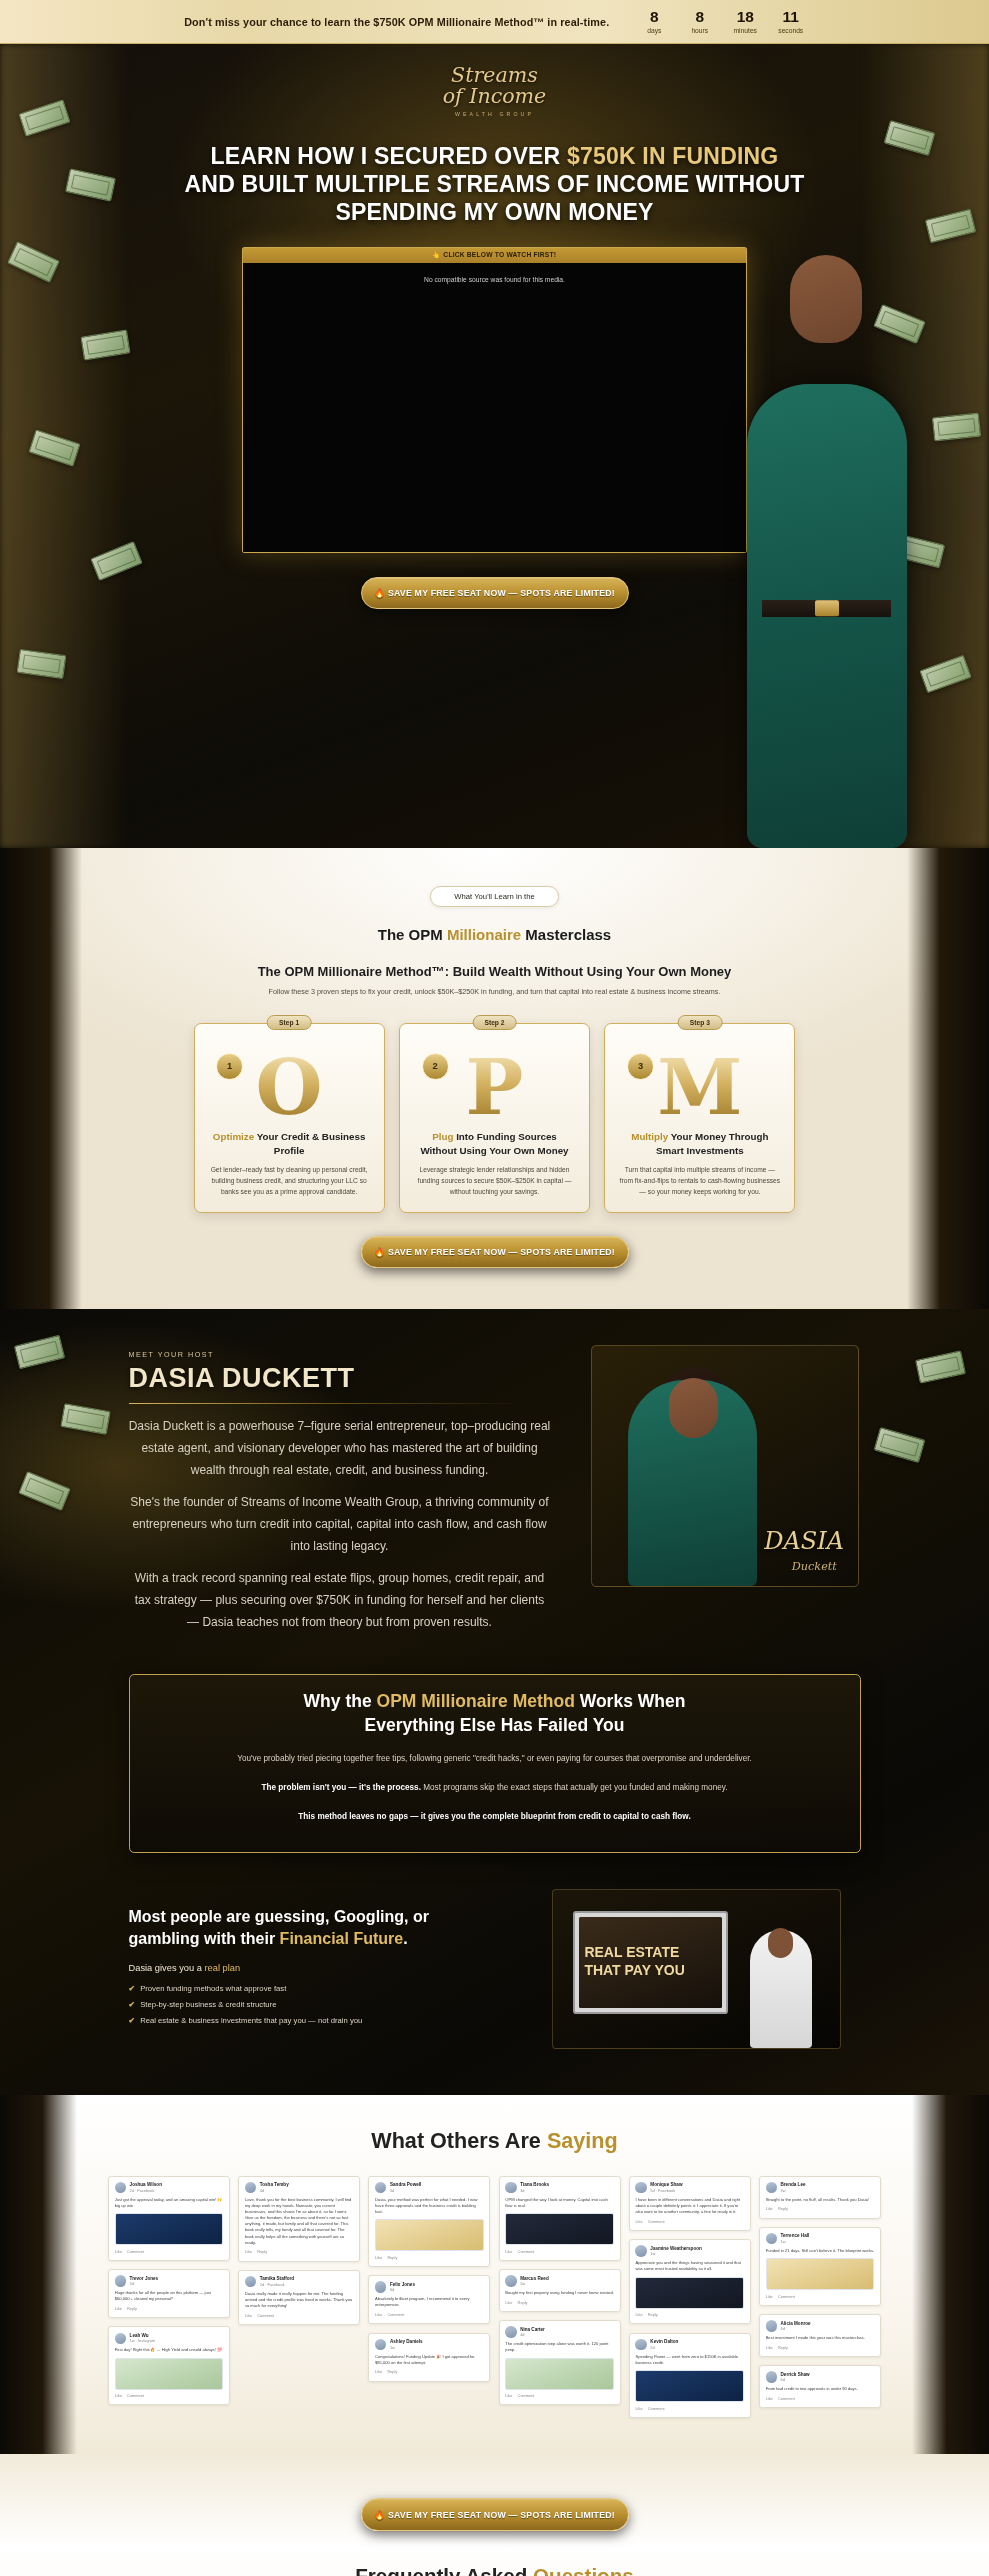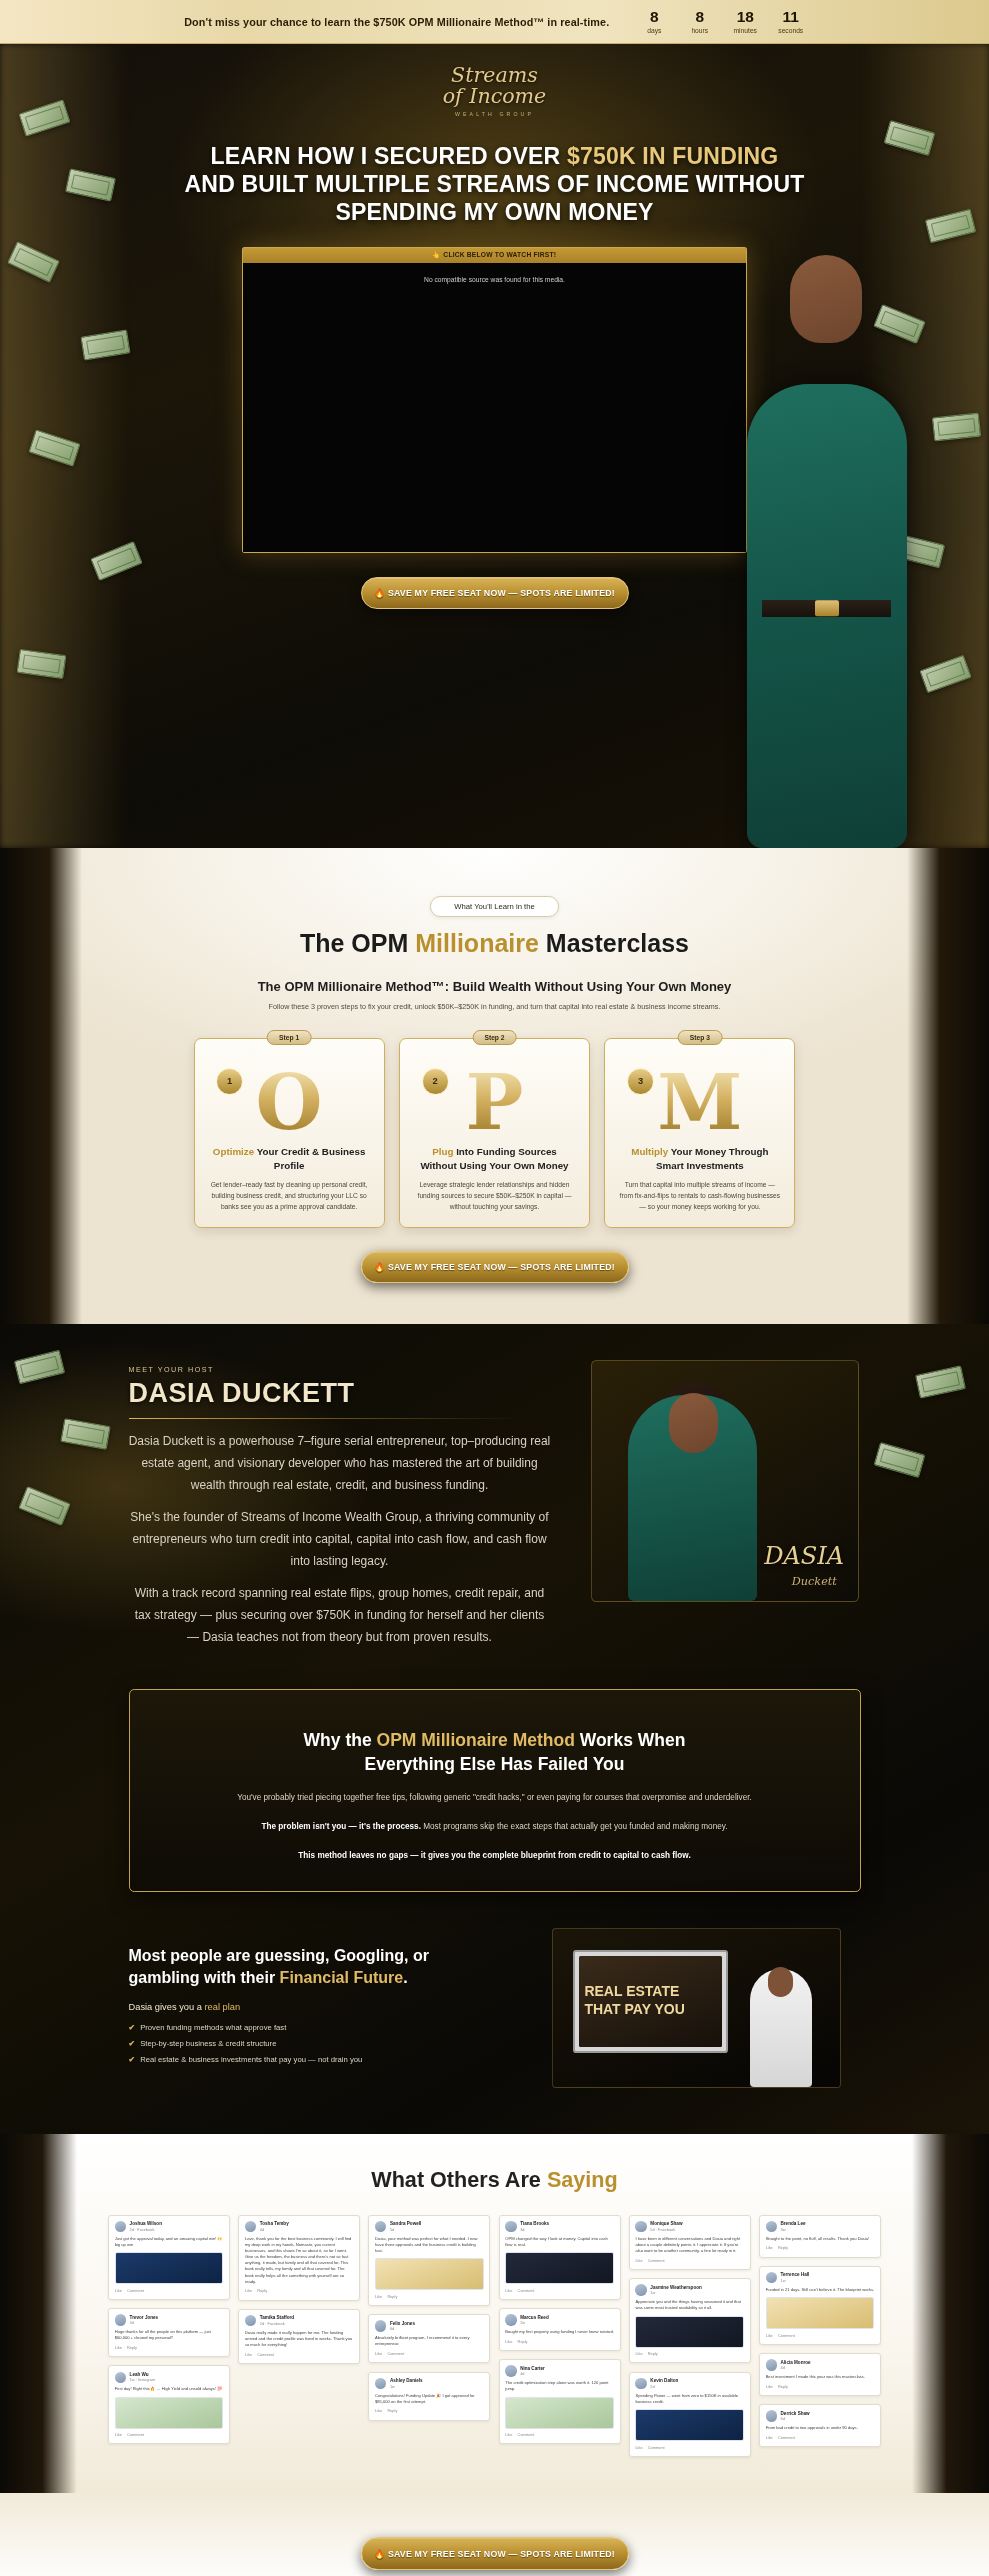--- a/index.html
+++ b/index.html
@@ -217,35 +217,35 @@
     color: #222;
     overflow: hidden;
   }
   .mc-frame-left, .mc-frame-right {
     position: absolute; top: 0; bottom: 0; width: 82px;
     background: linear-gradient(90deg,#0b0905,#23190a 60%, rgba(0,0,0,0));
   }
   .mc-frame-right { right: 0; transform: scaleX(-1); }
   .mc-badge {
     position: relative;
-    width: 129px; margin: 12px auto;
+    width: 129px; margin: 2px auto;
     background: #fff;
     border: 0.5px solid #d9cba6;
     border-radius: 10.3px;
     text-align: center;
     padding: 5.2px 0;
     font-size: 7.7px;
     color: #2f2a20;
     box-shadow: 0 1px 4.1px rgba(0,0,0,.08);
   }
   .mc-title {
     position: relative;
     text-align: center;
-    margin-top: 8px;
-    font-size: 25px;
+    margin-top: 19px;
+    font-size: 15px;
     font-weight: bold;
     color: #1b1b1b;
   }
   .mc-title .g { color: #b8902e; }
   .mc-sub {
     position: relative;
     text-align: center;
     margin-top: 20.6px;
     font-size: 13px;
     font-weight: bold;
@@ -364,21 +364,21 @@
     position: absolute; right: 20.6px; bottom: 13.4px;
     font-family: "DejaVu Serif", serif; font-style: italic;
     font-size: 11.3px; color: #cbb275;
   }
   .why-box {
     position: relative;
     width: 732px; margin: 31px auto 0;
     background: linear-gradient(180deg, rgba(30,24,10,.92), rgba(14,11,6,.96));
     border: 1px solid #c2a14f;
     border-radius: 5.2px;
-    padding: 38px 36px 27px;
+    padding: 14px 36px 27px;
     box-shadow: 0 5.2px 20.6px rgba(0,0,0,.6);
   }
   .why-title {
     text-align: center; font-size: 17.5px; font-weight: bold; line-height: 1.4; color: #fff;
   }
   .why-title .g { color: #e0bb63; }
   .why-p { margin-top: 14.4px; text-align: center; font-size: 8.2px; line-height: 1.8; color: #ddd6c6; }
   .why-p b { color: #fff; }
   .plan-wrap { position: relative; width: 732px; margin: 36px auto 0; display: flex; gap: 31px; align-items: center; }
   .plan-copy { width: 392px; }

